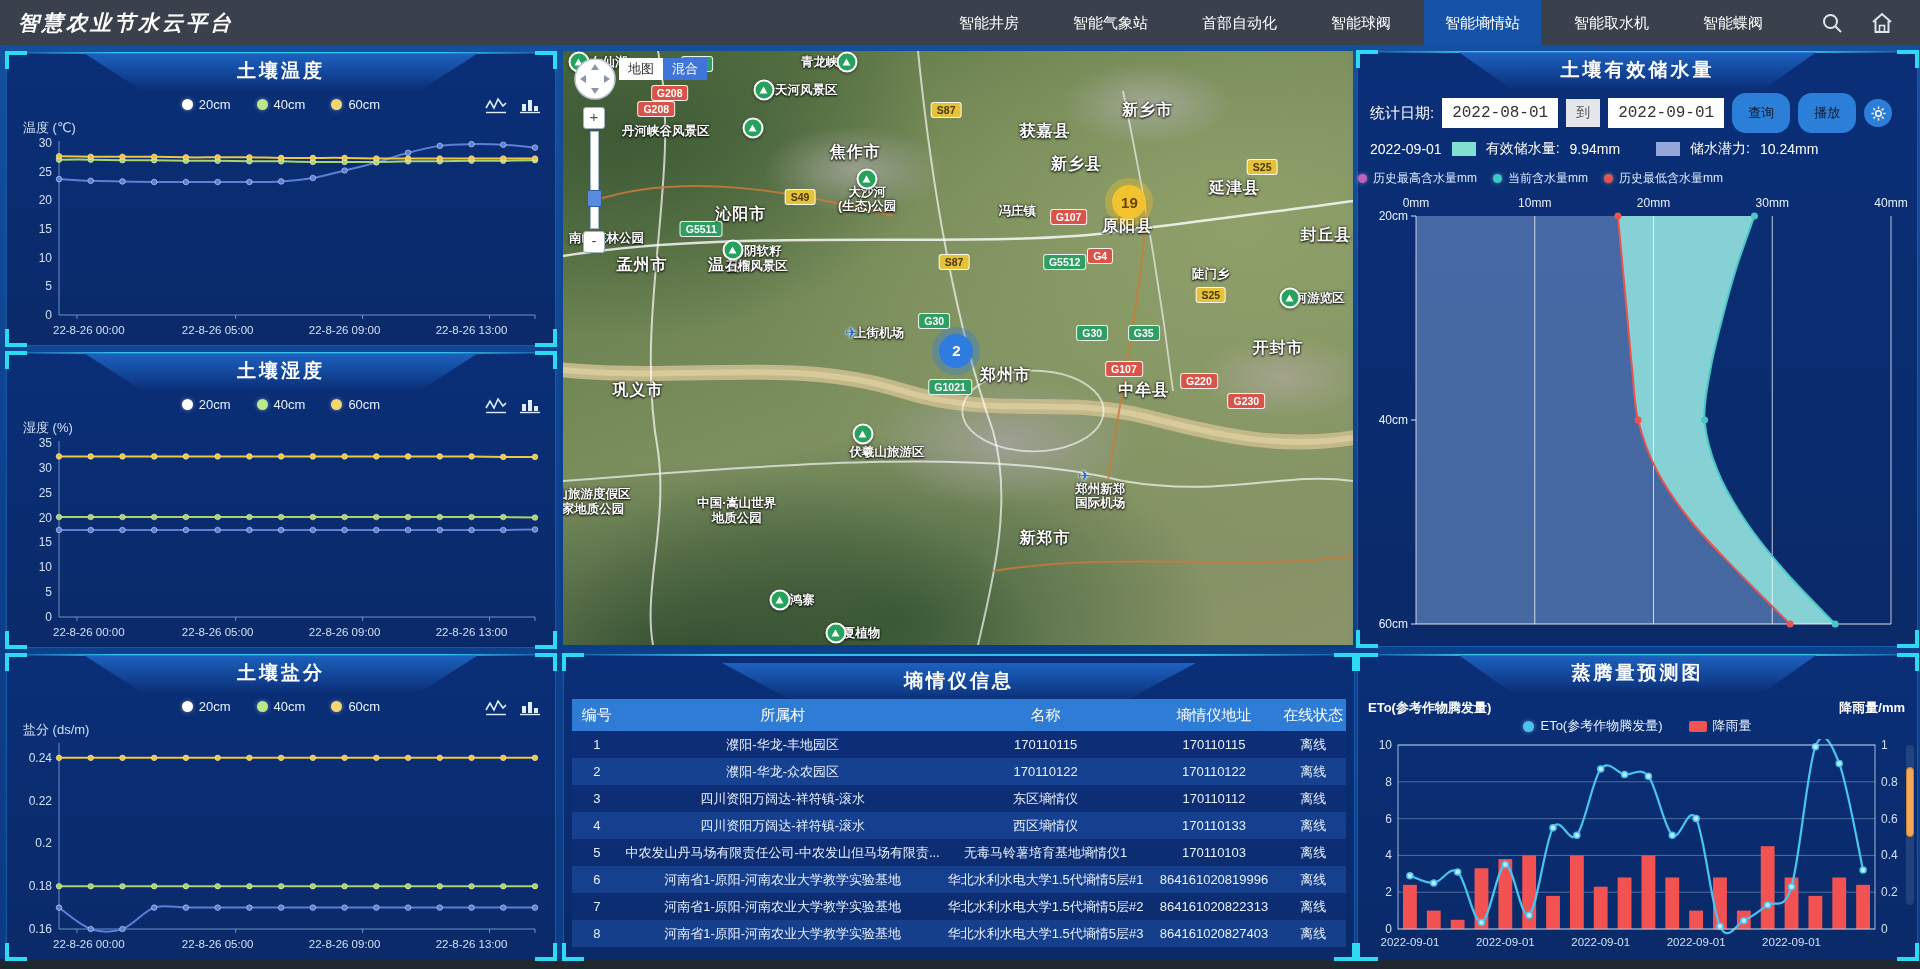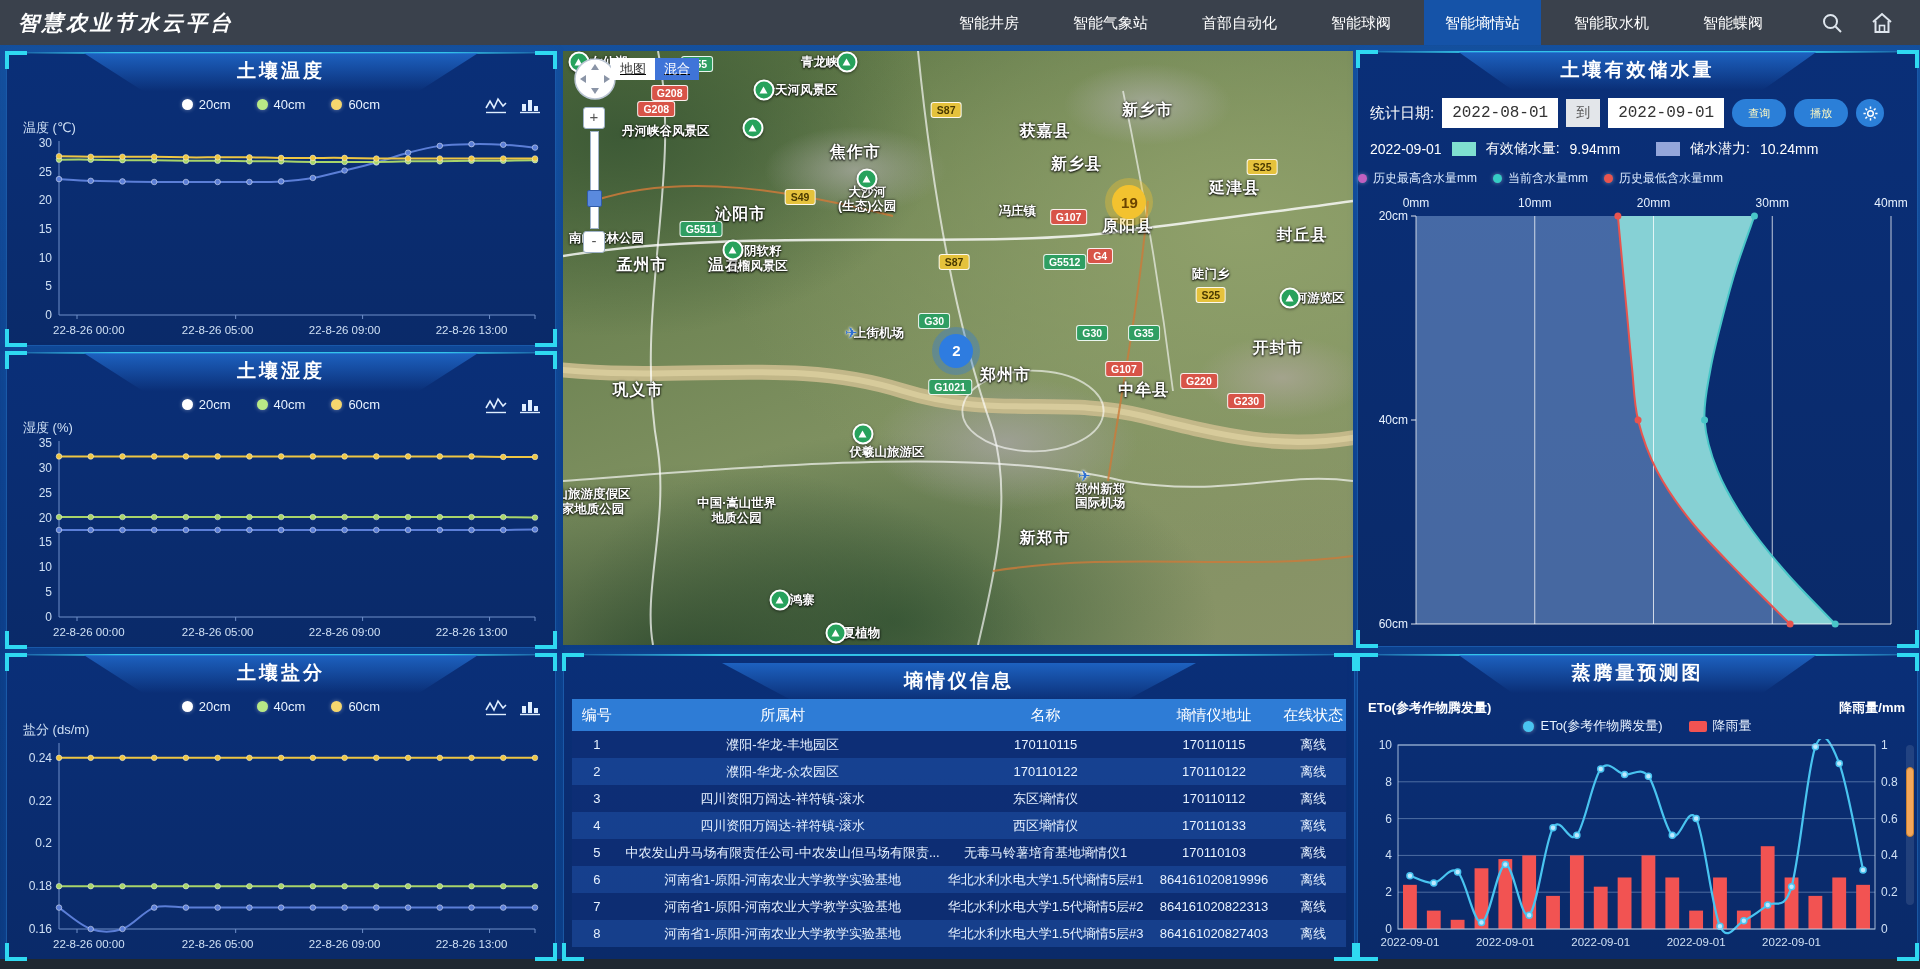--- a/index.html
+++ b/index.html
@@ -32,21 +32,21 @@
   .legend-row{position:absolute;top:44px;left:0;right:0;display:flex;justify-content:center;gap:26px;z-index:4;}
   .legend-item{display:flex;align-items:center;gap:6px;color:#e8f2ff;font-size:13px;cursor:pointer;}
   .legend-item .dot{width:11px;height:11px;border-radius:50%;box-shadow:0 0 4px rgba(255,255,255,.4);}
   .unit-label{position:absolute;left:16px;top:66px;color:#cfe0f5;font-size:13px;z-index:4;}
   .chart-box{position:absolute;left:4px;right:6px;top:82px;bottom:4px;}
   
   .ctrl-row{position:absolute;top:46px;left:12px;right:10px;height:30px;display:flex;align-items:center;gap:8px;z-index:4;}
   .ctrl-label{color:#fff;font-size:15px;white-space:nowrap;}
   .date-input{width:112px;height:28px;border:none;background:#fff;color:#333;font-size:16px;text-align:center;font-family:Liberation Mono, monospace;}
   .to-cell{width:34px;height:28px;background:#e3e6ea;color:#555;font-size:14px;display:flex;align-items:center;justify-content:center;}
-  .pill-btn{height:28px;padding:0 16px;border:none;border-radius:14px;background:#2b7fd8;color:#fef9c3;font-size:11px;cursor:pointer;font-family:inherit;}
+  .pill-btn{height:40px;padding:0 16px;border:none;border-radius:14px;background:#2b7fd8;color:#0f172a;font-size:13px;cursor:pointer;font-family:inherit;}
   .gear-btn{width:28px;height:28px;border:none;border-radius:50%;background:#2b7fd8;cursor:pointer;display:flex;align-items:center;justify-content:center;padding:0;}
   .info-row{position:absolute;top:88px;left:12px;right:8px;display:flex;align-items:center;gap:10px;color:#fff;font-size:14px;z-index:4;}
   .swatch{width:24px;height:14px;display:inline-block;}
   .stat-val{color:#fff;}
   .legend-row2{position:absolute;top:118px;left:0;right:0;display:flex;justify-content:flex-start;gap:16px;z-index:4;}
   .legend-row2 .legend-item{font-size:12px;color:#dcebff;}
   .legend-row2 .dot{width:9px;height:9px;}
   .chart-box2{position:absolute;left:6px;right:8px;top:140px;bottom:8px;}
   
   .axis-lbl{position:absolute;top:44px;color:#fff;font-size:13px;font-weight:bold;z-index:4;}
@@ -80,21 +80,21 @@
   .badge.red{background:#d85448;} .badge.green{background:#2f9e62;} .badge.yellow{background:#e5c23c;color:#4a3a00;}
   .poi{position:absolute;width:17px;height:17px;border-radius:50%;background:#27a25c;border:2px solid #fff;
     transform:translate(-50%,-50%);z-index:8;box-shadow:0 1px 3px rgba(0,0,0,.5);}
   .poi:after{content:"";position:absolute;left:4px;top:5px;border-left:4px solid transparent;border-right:4px solid transparent;border-bottom:7px solid #fff;}
   .plane{position:absolute;transform:translate(-50%,-50%);color:#2d6fd0;font-size:15px;z-index:8;
     text-shadow:0 0 2px #fff,0 0 3px #fff;}
   .cluster{position:absolute;transform:translate(-50%,-50%);width:34px;height:34px;border-radius:50%;display:flex;
     align-items:center;justify-content:center;font-weight:bold;font-size:15px;z-index:10;cursor:pointer;}
   .cluster.yellow{background:#f3c22f;color:#6b4400;box-shadow:0 0 0 7px rgba(243,194,47,.35);}
   .cluster.blue{background:#2e7ce0;color:#fff;box-shadow:0 0 0 7px rgba(46,124,224,.35);}
-  .map-type{position:absolute;left:48px;top:7px;display:flex;z-index:12;text-decoration:underline;}
+  .map-type{position:absolute;left:56px;top:7px;display:flex;z-index:12;}
   .map-type .mt{padding:2px 9px;font-size:13px;cursor:pointer;}
   .mt.plain{background:#fff;color:#333;}
   .mt.hybrid{background:#3f74d8;color:#fff;}
   .compass{position:absolute;left:10px;top:6px;z-index:12;cursor:pointer;}
   .zoomctl{position:absolute;left:20px;top:56px;z-index:12;display:flex;flex-direction:column;align-items:center;}
   .zbtn{width:20px;height:20px;background:#fff;border:1px solid #9fb2c8;border-radius:3px;color:#555;font-size:15px;
     line-height:18px;text-align:center;cursor:pointer;user-select:none;}
   .ztrack{width:7px;height:96px;background:#fff;border:1px solid #9fb2c8;margin:2px 0;position:relative;}
   .zhandle{position:absolute;left:-4px;top:58px;width:13px;height:15px;background:#5a8ade;border:1px solid #2f5aa8;border-radius:2px;cursor:pointer;}
   .bottom-strip{position:absolute;left:0;bottom:0;width:1920px;height:10px;background:#1f2831;}
@@ -490,21 +490,21 @@
     <div id="map-overlay">
         <div class="mlabel city" style="left: 292.3px; top: 100.98px;">焦作市</div>
         <div class="mlabel city" style="left: 584.6px; top: 59.4px; text-align: right;">新乡市</div>
         <div class="mlabel city" style="left: 177.75px; top: 163.35px;">沁阳市</div>
         <div class="mlabel city" style="left: 79px; top: 213.84px;">孟州市</div>
         <div class="mlabel city" style="left: 161.95px; top: 213.84px;">温县</div>
         <div class="mlabel city" style="left: 442.4px; top: 323.73px;">郑州市</div>
         <div class="mlabel city" style="left: 714.95px; top: 297px;">开封市</div>
         <div class="mlabel city" style="left: 513.5px; top: 112.86px;">新乡县</div>
         <div class="mlabel city" style="left: 671.5px; top: 136.62px;">延津县</div>
-        <div class="mlabel city" style="left: 724px; top: 184.14px; padding-left: 30px;">封丘县</div>
+        <div class="mlabel city" style="left: 748px; top: 184.14px; padding-left: 30px;">封丘县</div>
         <div class="mlabel city" style="left: 564.85px; top: 175.23px;">原阳县</div>
         <div class="mlabel city" style="left: 580.65px; top: 338.58px;">中牟县</div>
         <div class="mlabel city" style="left: 481.9px; top: 487.08px;">新郑市</div>
         <div class="mlabel city" style="left: 75.05px; top: 338.58px;">巩义市</div>
         <div class="mlabel city" style="left: 481.9px; top: 80.19px;">获嘉县</div>
         <div class="mlabel town" style="left: 454.25px; top: 160.38px;">冯庄镇</div>
         <div class="mlabel town" style="left: 647.8px; top: 222.75px;">陡门乡</div>
         <div class="mlabel town" style="left: 39.5px; top: 10.692px;">九女仙湖</div>
         <div class="mlabel town" style="left: 256.75px; top: 10.692px;">青龙峡</div>
         <div class="mlabel town" style="left: 237px; top: 38.61px;">青天河风景区</div>

